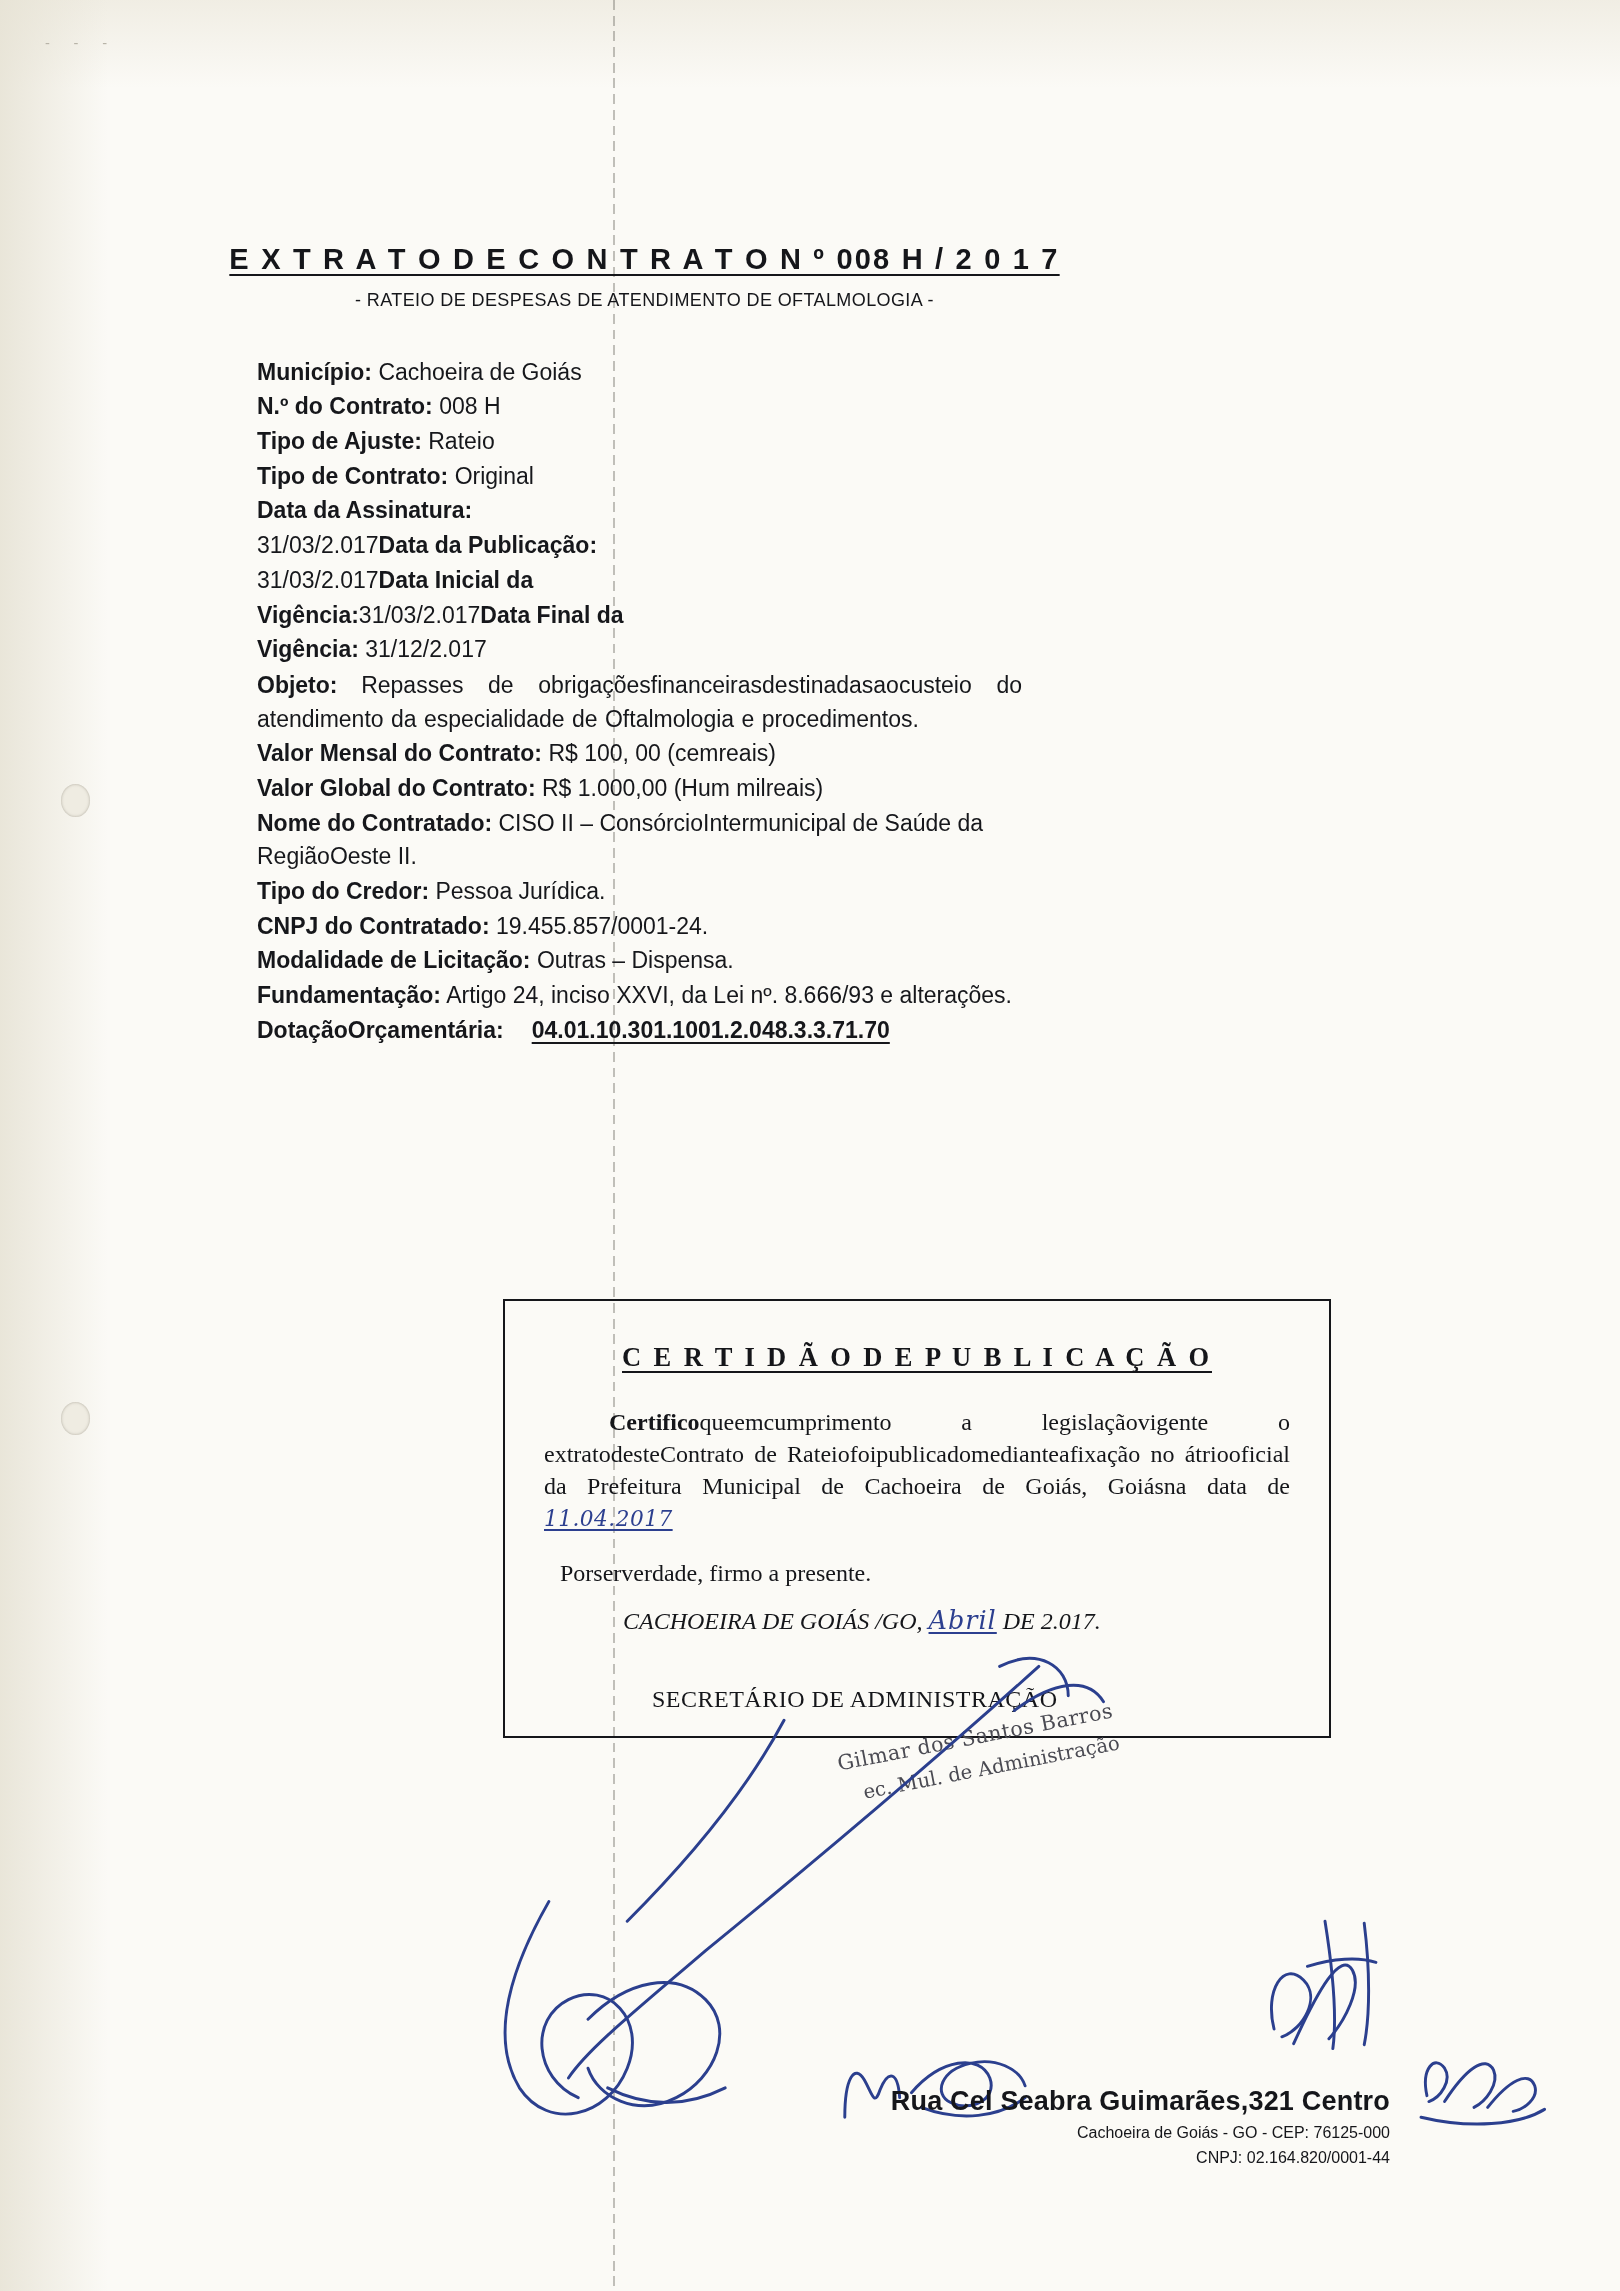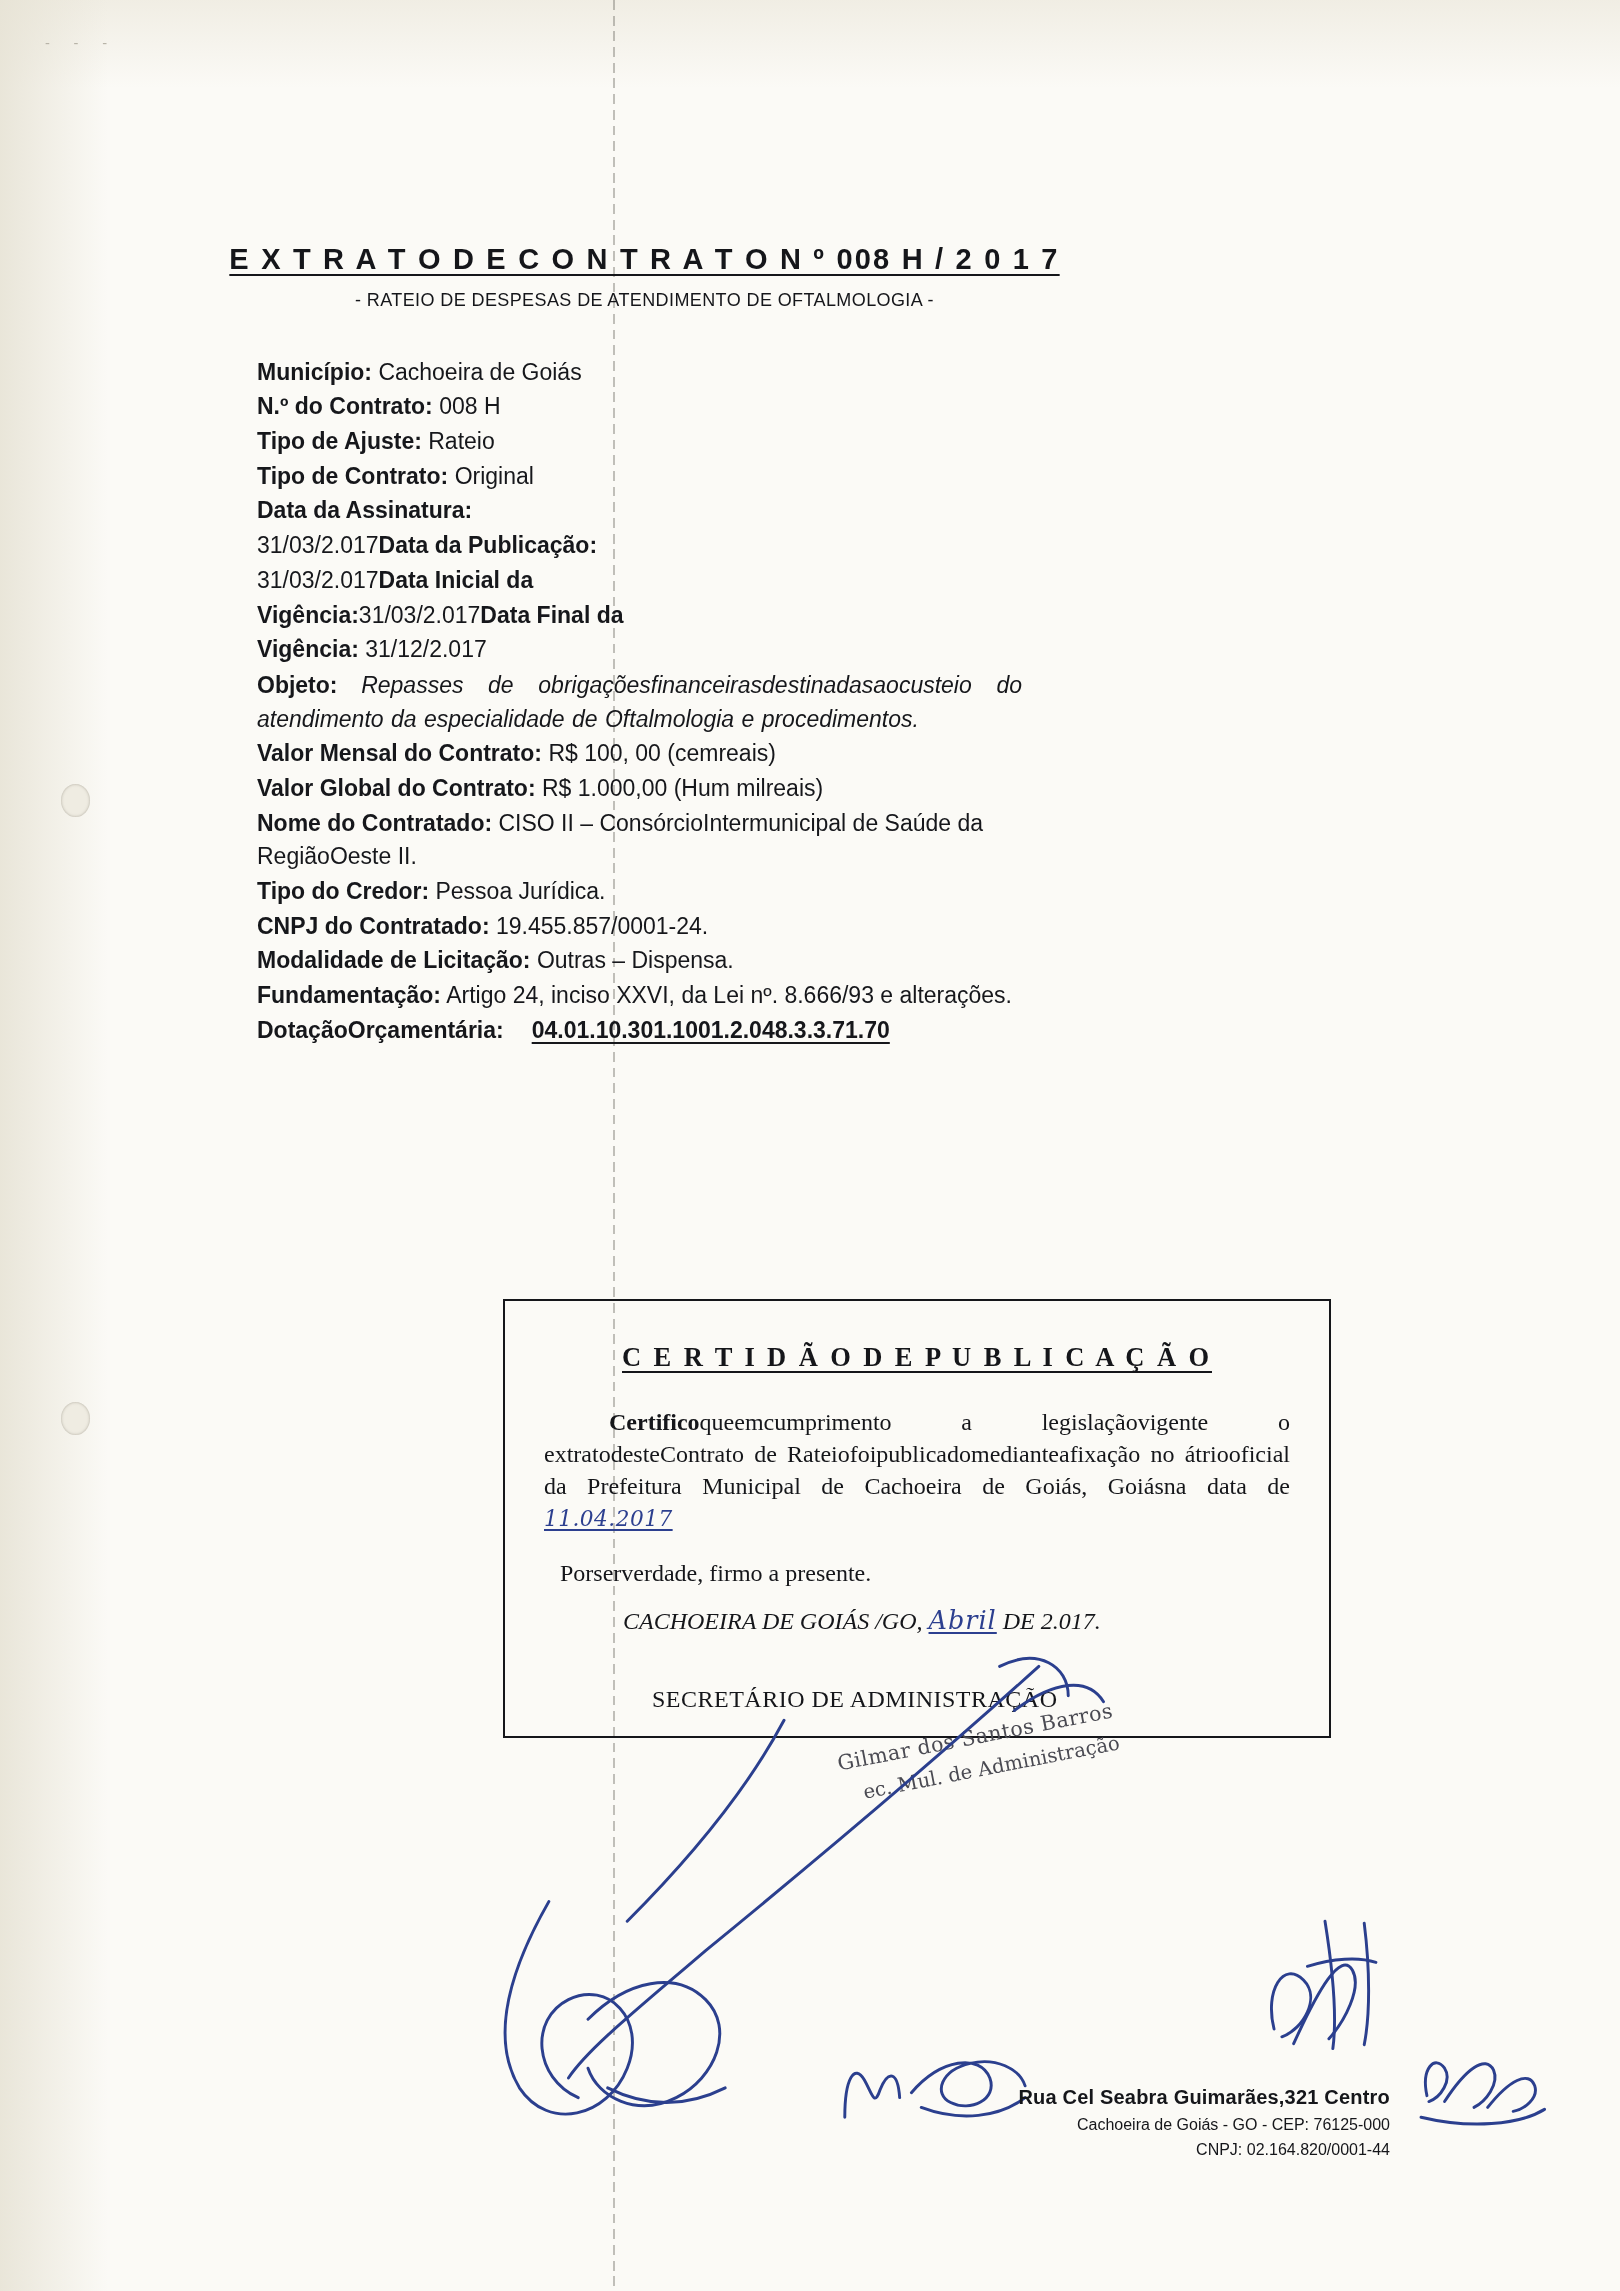--- a/index.html
+++ b/index.html
@@ -93,21 +93,21 @@
   .fields .lbl {
     font-weight: bold;
   }
   .fields .val {
     font-weight: normal;
   }
   p.objeto {
     text-align: justify;
     margin-top: 2px;
   }
-  p.objeto .val { word-spacing: 1px; font-style: italic; }
+  p.objeto .val { word-spacing: 1px; }
   .dotacao-value {
     font-weight: bold;
     text-decoration: underline;
     text-underline-offset: 3.9px;
     margin-left: 21.6px;
   }
 
   
   .cert-box {
     position: absolute;
@@ -208,21 +208,21 @@
     position: absolute;
     left: 0;
     top: 2086px;
     width: 1620px;
     text-align: right;
     padding-right: 230px;
     box-sizing: border-box;
     color: #15161a;
   }
   .footer .f1 {
-    font-size: 20px;
+    font-size: 27px;
     font-weight: bold;
     letter-spacing: 0.2px;
   }
   .footer .f2 {
     font-size: 16px;
     margin-top: 6.9px;
   }
   .footer .f3 {
     font-size: 16px;
     margin-top: 6.9px;

